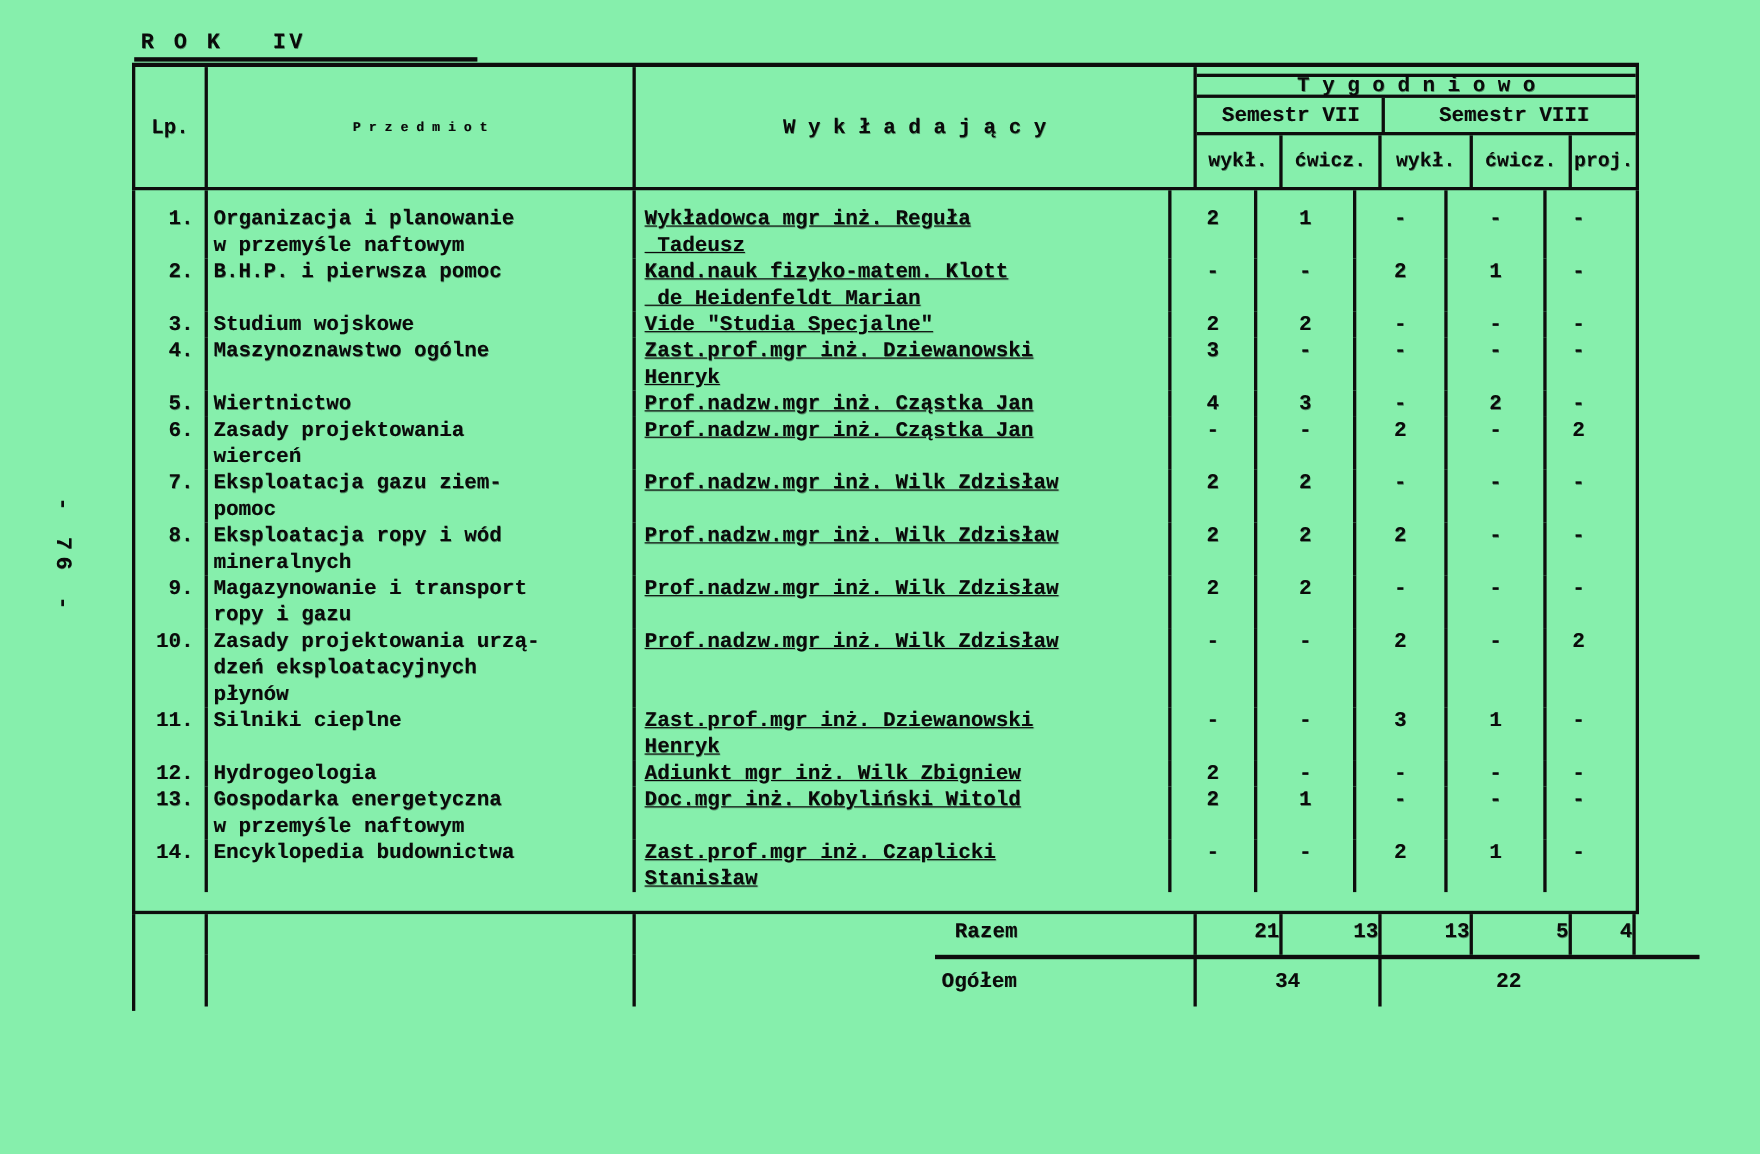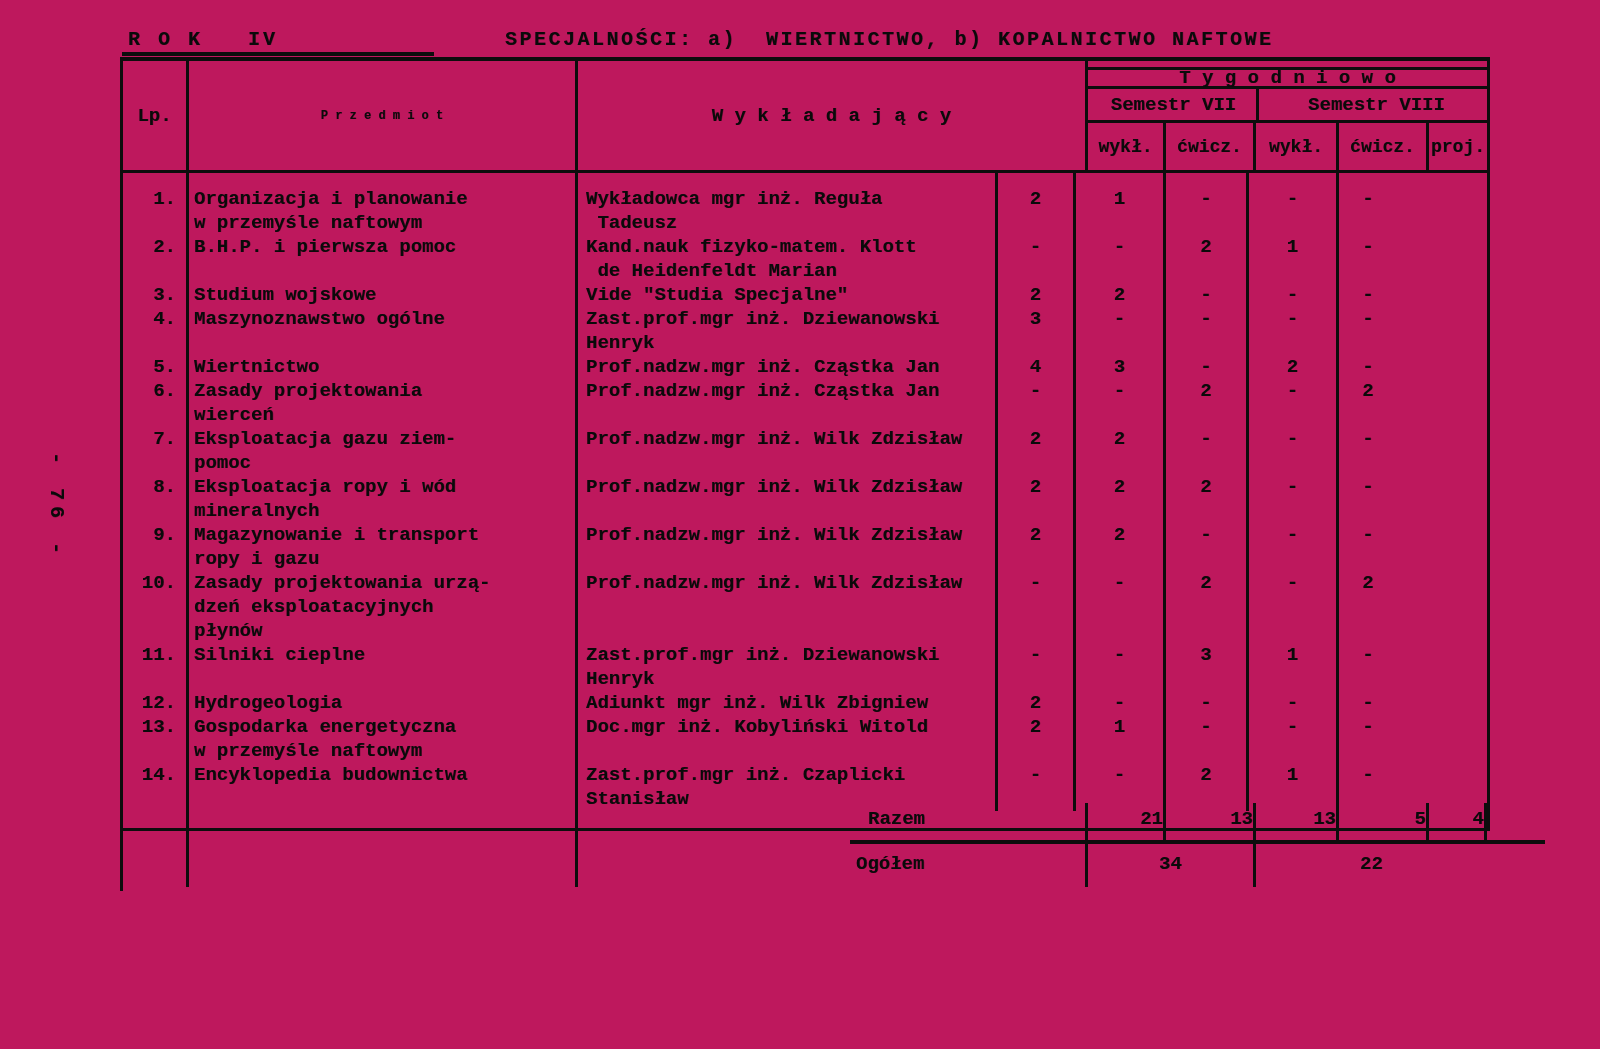--- a/index.html
+++ b/index.html
@@ -1,17 +1,17 @@
 <!DOCTYPE html>
 <html><head>
 <meta charset="utf-8">
 <style>
   html,body{margin:0;padding:0;background:#ffffff;}
   .sheet{
-    position:relative; width:1600px; height:1049px; background:#be185d;
+    position:relative; width:1600px; height:1049px; background:#86efac;
     font-family:"Liberation Mono","DejaVu Sans Mono",monospace;
     font-weight:bold; color:#0a0a0a; overflow:hidden;
     text-shadow:0.5px 0.4px 0 rgba(10,10,10,0.45);
   }
   
   .rok{position:absolute;left:128px;top:28px;font-size:20px;letter-spacing:3px;white-space:pre;}
   .rok-underline{position:absolute;left:122px;top:52px;width:312px;height:4px;background:#0d0d0d;}
   .spec{position:absolute;left:505px;top:28px;font-size:20px;letter-spacing:2.5px;white-space:pre;}
   
   .pagenum{position:absolute;left:68px;top:452px;font-size:20px;letter-spacing:6px;
@@ -34,24 +34,24 @@
   .h-c{display:flex;align-items:center;justify-content:center;font-size:18px;}
   .w1{width:78px;}.w2{width:90px;}.w3{width:83px;}.w4{width:90px;}.w5{width:58px;}
   
   .tbody{position:absolute;left:120px;top:173px;width:1370px;height:658px;
     border-left:3px solid #0d0d0d;border-right:3px solid #0d0d0d;border-bottom:3px solid #0d0d0d;}
   .row{display:flex;}
   .row .c{font-size:19px;line-height:24px;}
   .row:first-child .c{padding-top:14px;}
   .c-lp{width:66px;text-align:right;padding-right:10px;}
   .c-sub{width:389px;padding-left:5px;white-space:pre;}
-  .c-lect{width:420px;padding-left:8px;white-space:pre;}
+  .c-lect{width:487px;padding-left:8px;white-space:pre;text-decoration:underline;}
   .c-n{text-align:center;}
   
-  .totals{position:absolute;left:120px;top:803px;width:1370px;height:88px;
+  .totals{position:absolute;left:120px;top:831px;width:1370px;height:88px;
     border-left:3px solid #0d0d0d;overflow:visible;}
   .t-row{display:flex;}
   .t-row .tc{font-size:19px;}
   .razem{height:37px;}
   .razem .tc{padding-top:5px;}
   .tc-lp{width:66px;}
   .tc-sub{width:389px;}
   .tc-lect{width:510px;}
   .razem .tc-lect{padding-left:290px;}
   .tc-n{text-align:right;}
@@ -62,21 +62,20 @@
   .tc-g7{width:168px;text-align:center;}
   .tc-g8{width:231px;text-align:center;}
 </style>
 </head>
 <body>
 
 <div class="sheet">
 
   <div class="rok">R O K   IV</div>
   <div class="rok-underline"></div>
-  <div class="spec">SPECJALNOŚCI: a)  WIERTNICTWO, b) KOPALNICTWO NAFTOWE</div>
 
   <div class="pagenum">- 76 -</div>
 
   <div class="thead">
     <div class="h-lp br">Lp.</div>
     <div class="h-sub br">P r z e d m i o t</div>
     <div class="h-lect br">W y k ł a d a j ą c y</div>
     <div class="h-right">
       <div class="h-tyg">T y g o d n i o w o</div>
       <div class="h-sems">

